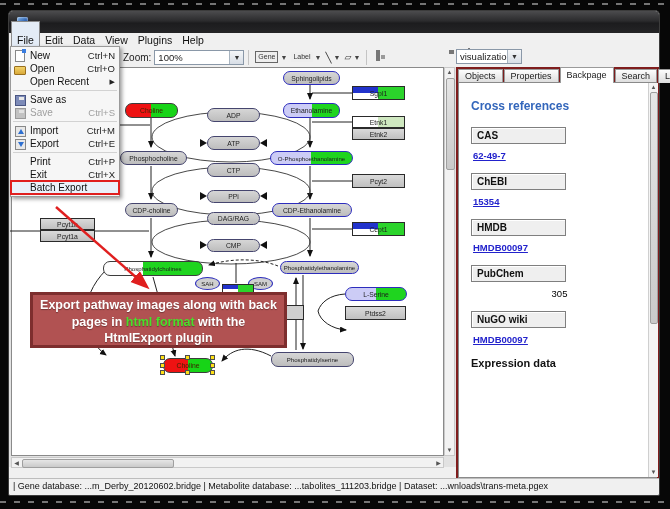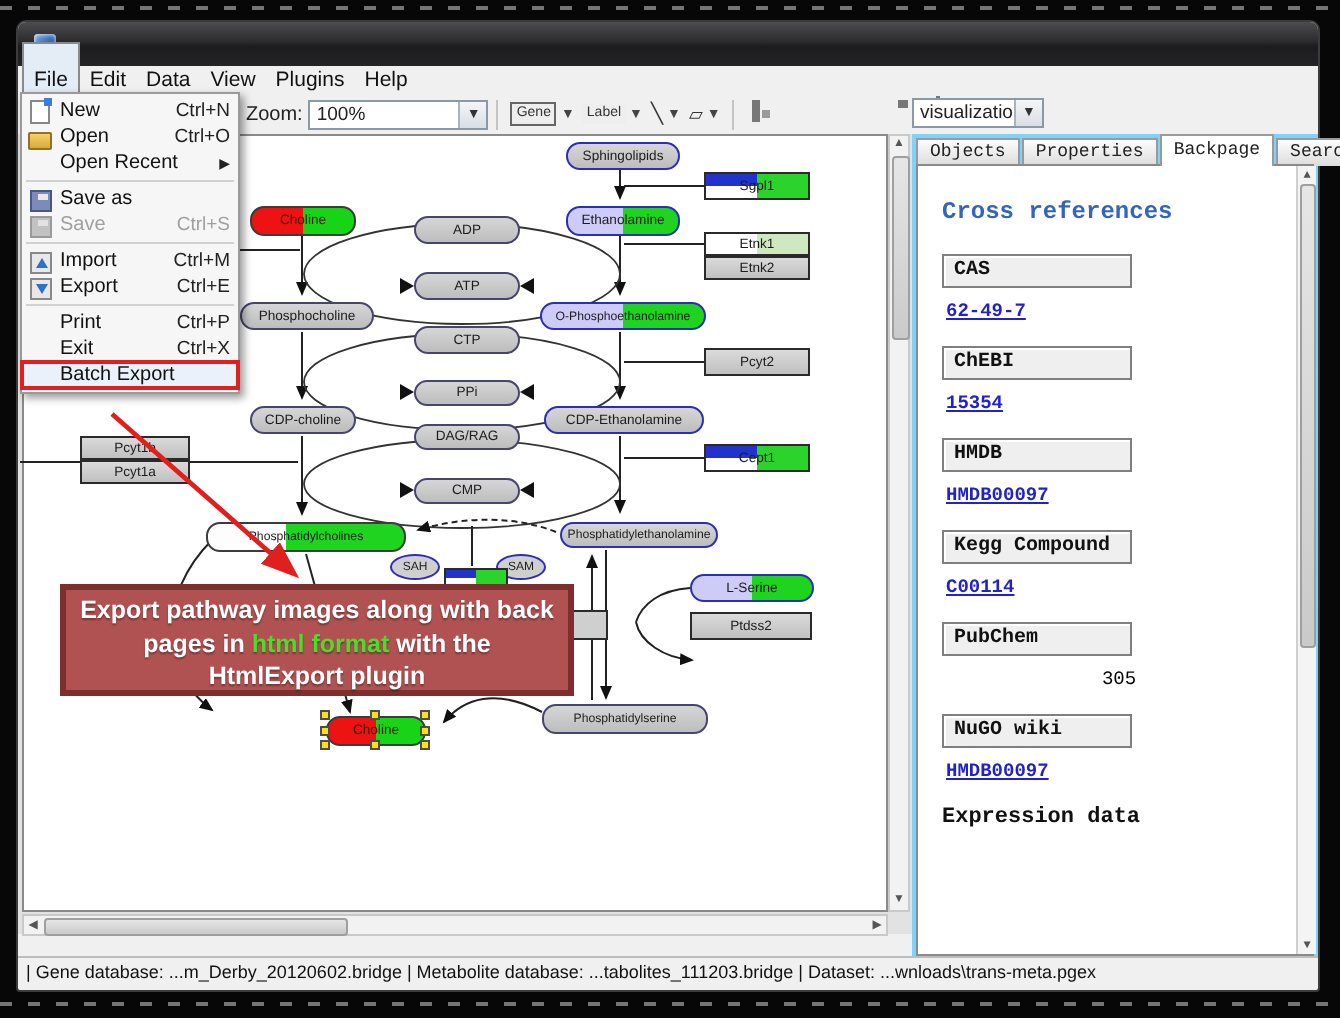--- a/index.html
+++ b/index.html
@@ -49,21 +49,21 @@
   .canvas{position:absolute;left:2px;top:0;width:433px;height:389px;background:#fff;
           border:1px solid #8a8a8a;box-sizing:border-box;}
   .vscroll{position:absolute;left:435px;top:0;width:11px;height:389px;background:#f2f2f2;
            border:1px solid #c9c9c9;box-sizing:border-box;}
   .hscroll{position:absolute;left:2px;top:390px;width:433px;height:11px;background:#f2f2f2;
            border:1px solid #c9c9c9;box-sizing:border-box;}
   .sb-arrow{position:absolute;font-size:6px;color:#555;line-height:9px;width:9px;text-align:center;}
   .sb-thumb{position:absolute;background:linear-gradient(180deg,#e6e6e6,#cacaca);
             border:1px solid #9f9f9f;border-radius:2px;}
   
-  .rightpanel{position:absolute;left:447px;top:0;width:203px;height:411px;background:#7dd3fc;font-family:Liberation Mono, monospace;}
+  .rightpanel{position:absolute;left:447px;top:0;width:203px;height:411px;background:#7f1d1d;}
   .tabs{position:absolute;left:2px;top:0;right:2px;height:16px;display:flex;align-items:flex-end;}
   .tab{height:13px;line-height:13px;padding:0 6px;font-size:9px;background:linear-gradient(180deg,#fdfdfd,#dcdcdc);
        border:1px solid #9a9a9a;border-bottom:none;margin-right:1px;color:#222;}
   .tab.active{height:15px;line-height:15px;background:#fff;font-weight:normal;position:relative;z-index:2;}
   .panel-body{position:absolute;left:2px;top:15px;right:2px;bottom:0;background:#fff;
               border:1px solid #8a8a8a;box-sizing:border-box;padding:8px 10px 0 12px;overflow:hidden;}
   .bp-heading{color:#3366bb;font-weight:bold;font-size:12px;margin:8px 0 14px 0;}
   .bp-section{margin-bottom:10px;}
   .bp-header{width:83px;background:#efefef;border:1px solid #7f7f7f;box-shadow:inset 1px 1px 0 #fff;
              font-weight:bold;font-size:10px;color:#111;padding:2px 5px;}
@@ -214,24 +214,20 @@
               <div class="bp-header">CAS</div>
               <div class="bp-value"><a href="#">62-49-7</a></div>
             </div>
             <div class="bp-section">
               <div class="bp-header">ChEBI</div>
               <div class="bp-value"><a href="#">15354</a></div>
             </div>
             <div class="bp-section">
               <div class="bp-header">HMDB</div>
               <div class="bp-value"><a href="#">HMDB00097</a></div>
-            </div>
-            <div class="bp-section">
-              <div class="bp-header">Kegg Compound</div>
-              <div class="bp-value"><a href="#">C00114</a></div>
             </div>
             <div class="bp-section">
               <div class="bp-header">PubChem</div>
               <div class="bp-value" style="font-weight: normal; text-align: center;">305</div>
             </div>
             <div class="bp-section">
               <div class="bp-header">NuGO wiki</div>
               <div class="bp-value"><a href="#">HMDB00097</a></div>
             </div>
           </div>

